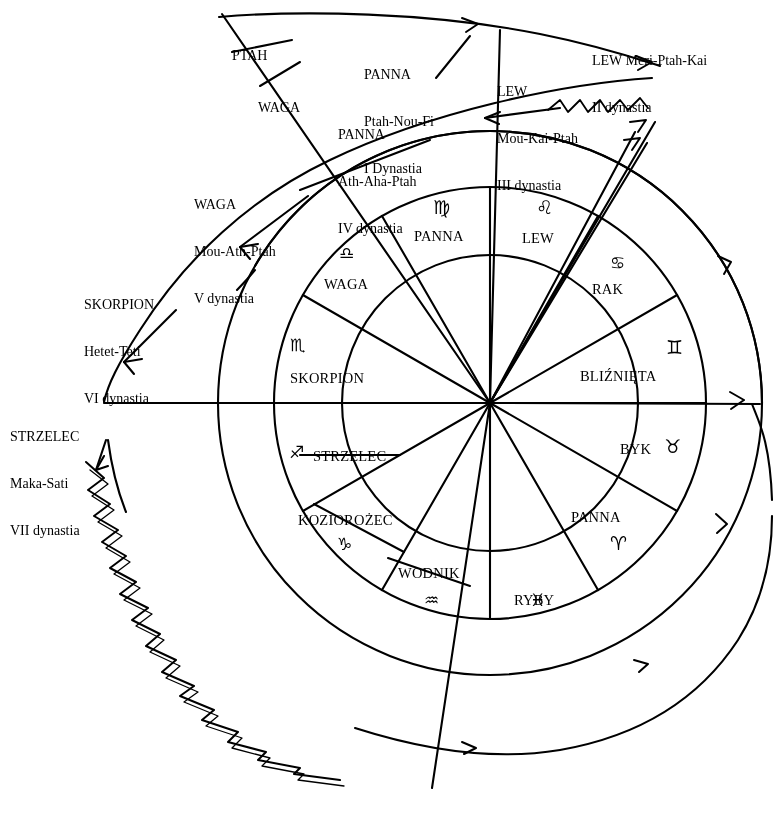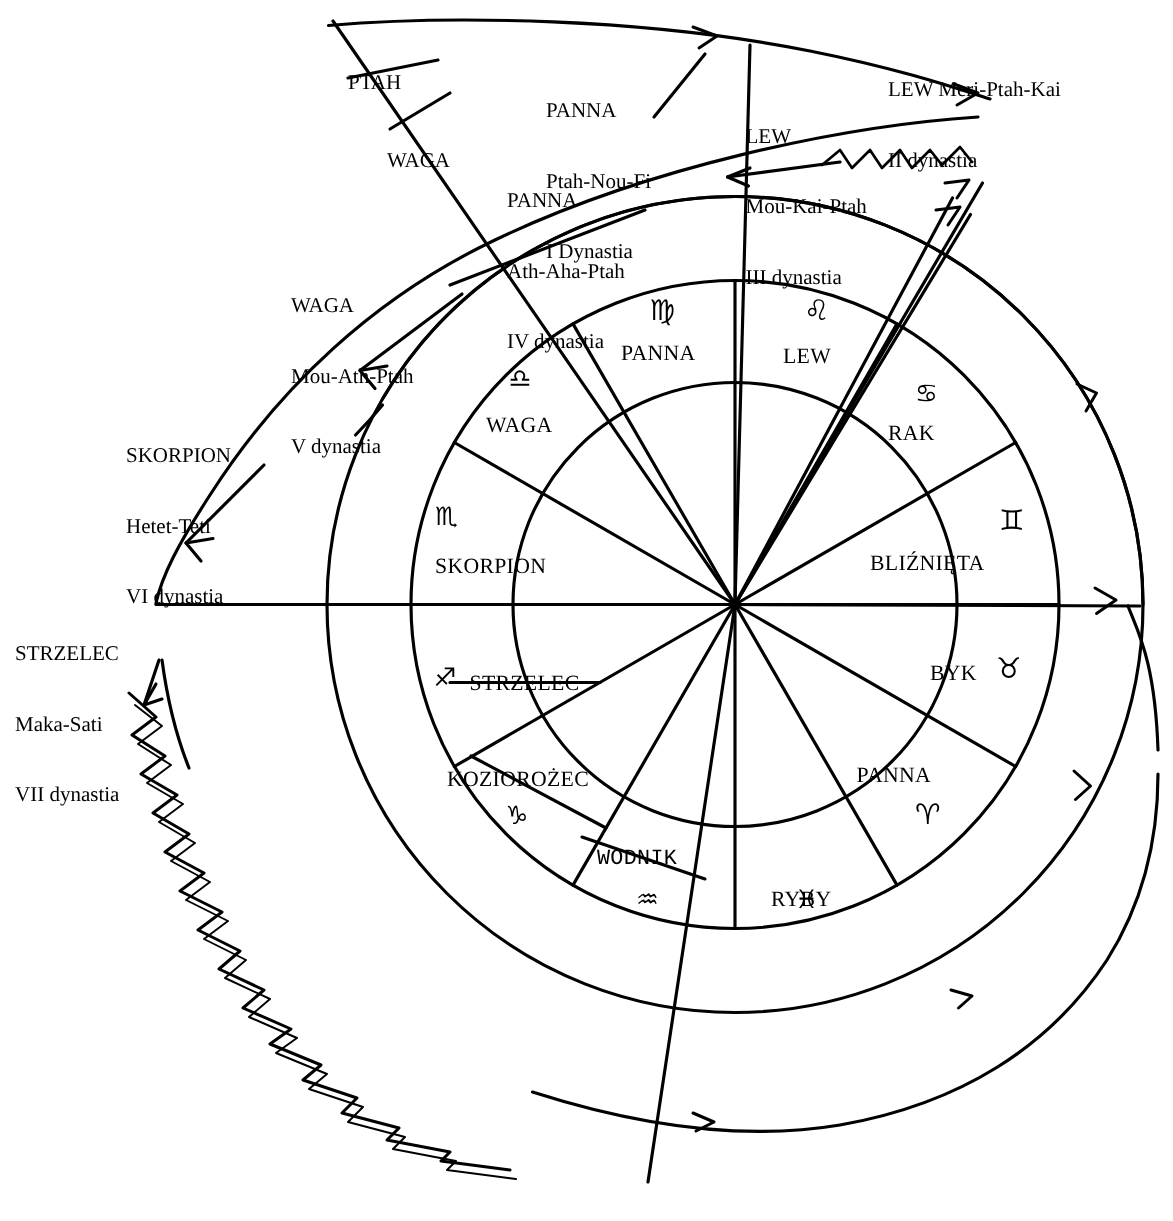--- a/index.html
+++ b/index.html
@@ -187,21 +187,21 @@
 
   <div class="lbl inner-name" style="left:620px; top:441px;text-align:right;">BYK</div>
   <div class="glyph" style="left:664px; top:437px;">♉</div>
 
   <div class="lbl inner-name" style="left:571px; top:509px;">PANNA</div>
   <div class="glyph" style="left:610px; top:534px;">♈</div>
 
   <div class="lbl inner-name" style="left:514px; top:592px;">RYBY</div>
   <div class="glyph small" style="left:530px; top:592px;">♓</div>
 
-  <div class="lbl inner-name" style="left:398px; top:565px;font-family:Liberation Mono, monospace;">WODNIK</div>
+  <div class="lbl inner-name" style="left:398px; top:565px;">WODNIK</div>
   <div class="glyph small" style="left:424px; top:592px;">♒</div>
 
   <div class="lbl inner-name" style="left:298px; top:512px;">KOZIOROŻEC</div>
   <div class="glyph small" style="left:337px; top:536px;">♑</div>
 
   <div class="lbl inner-name" style="left:313px; top:448px;">STRZELEC</div>
   <div class="glyph small" style="left:289px; top:444px;">♐</div>
 
   <div class="lbl inner-name" style="left:290px; top:370px;">SKORPION</div>
   <div class="glyph small" style="left:290px; top:337px;">♏</div>

